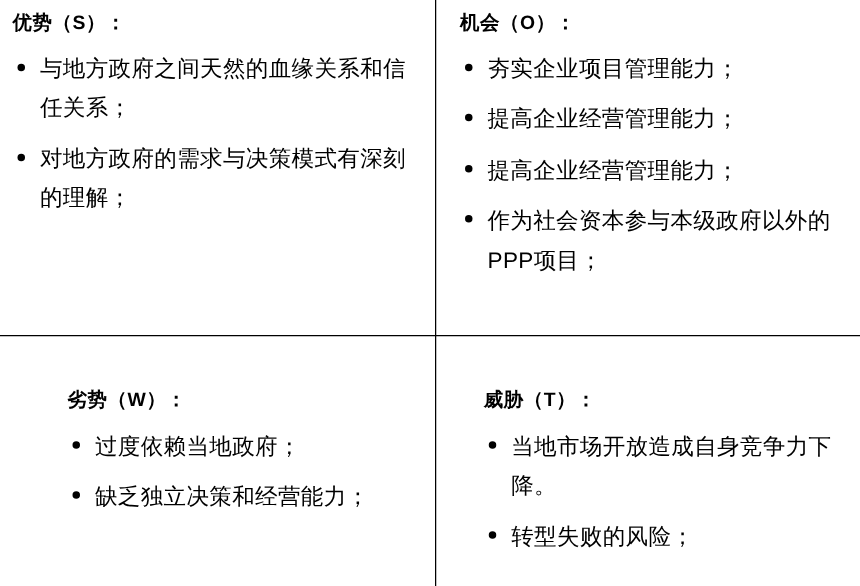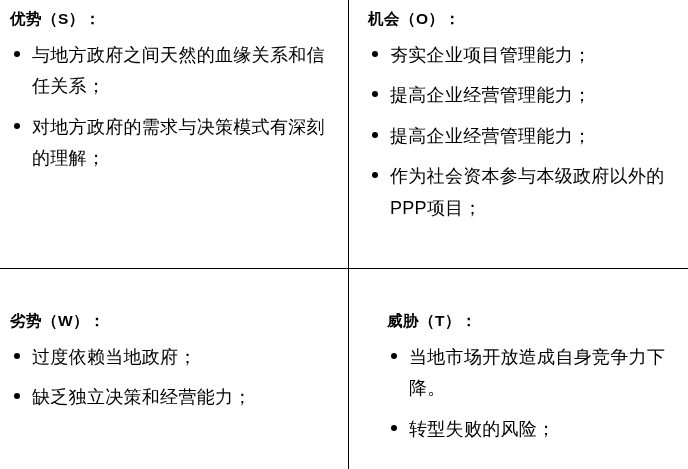--- a/index.html
+++ b/index.html
@@ -28,21 +28,21 @@
     grid-template-columns: 348px 340px;
     grid-template-rows: 268px 201px;
   }
   .quadrant {
     box-sizing: border-box;
     padding: 10px 18px 0 10px;
     overflow: hidden;
   }
   .q-tl { padding-top: 8px; }
   .q-tr { padding-left: 20px; padding-top: 8px; }
-  .q-bl { padding-top: 42px; }
+  .q-bl { padding-top: 42px; margin-left: 44px; }
   .q-br { padding-left: 39px; padding-top: 42px; }
 
   .q-title {
     font-size: 15.5px;
     font-weight: bold;
     letter-spacing: 0.5px;
     margin: 0 0 10px 0;
     line-height: 1.4;
   }
   ul.q-list {

